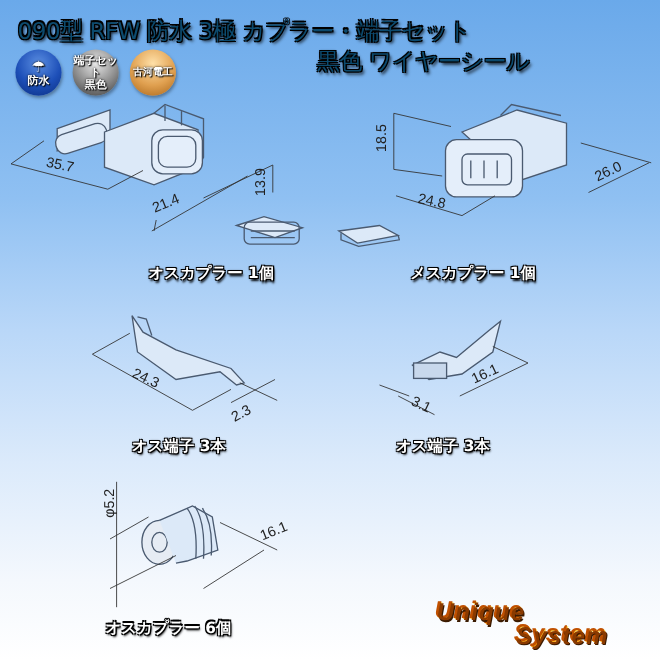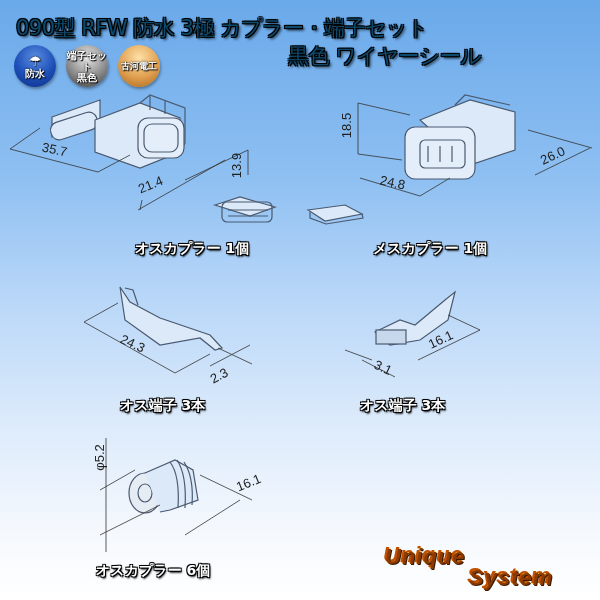--- a/index.html
+++ b/index.html
@@ -171,14 +171,14 @@
 
 <div class="dim" style="left:86px; top:450px; transform:rotate(-90deg);">φ5.2</div>
 <div class="dim" style="left:236px; top:475px; transform:rotate(-22deg);">16.1</div>
 
 <div class="label" style="left:110px; top:240px;padding-left:25px;">オスカプラー 1個</div>
 <div class="label" style="left:352px; top:240px;margin-left:21px;">メスカプラー 1個</div>
 <div class="label" style="left:120px; top:397px;">オス端子 3本</div>
 <div class="label" style="left:360px; top:397px;">オス端子 3本</div>
 <div class="label" style="left:96px; top:562px;">オスカプラー 6個</div>
 
-<div class="logo" style="left:384px; top:543px;"><span>Unique</span></div>
+<div class="logo" style="left:396px; top:543px;"><span>Unique</span></div>
 <div class="logo" style="left:468px; top:564px;"><span>System</span></div>
 
 </body></html>

